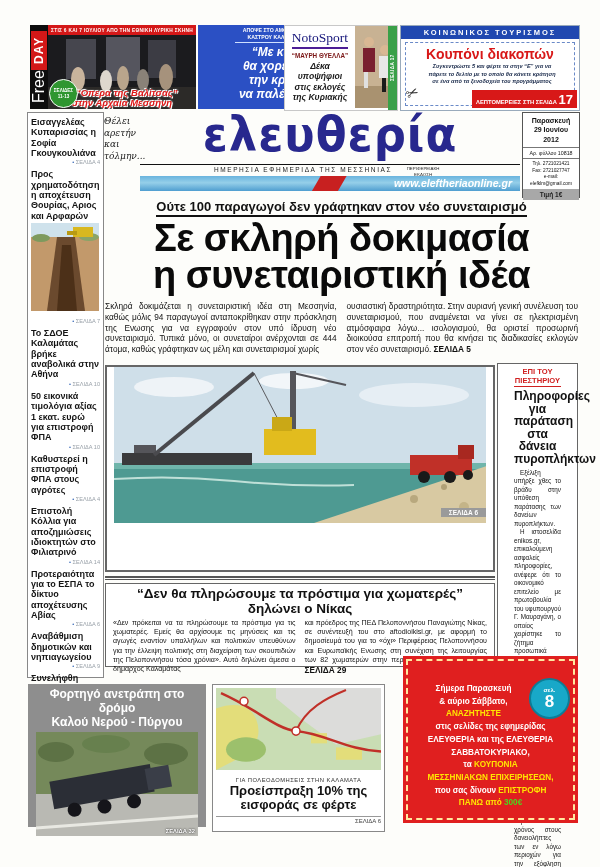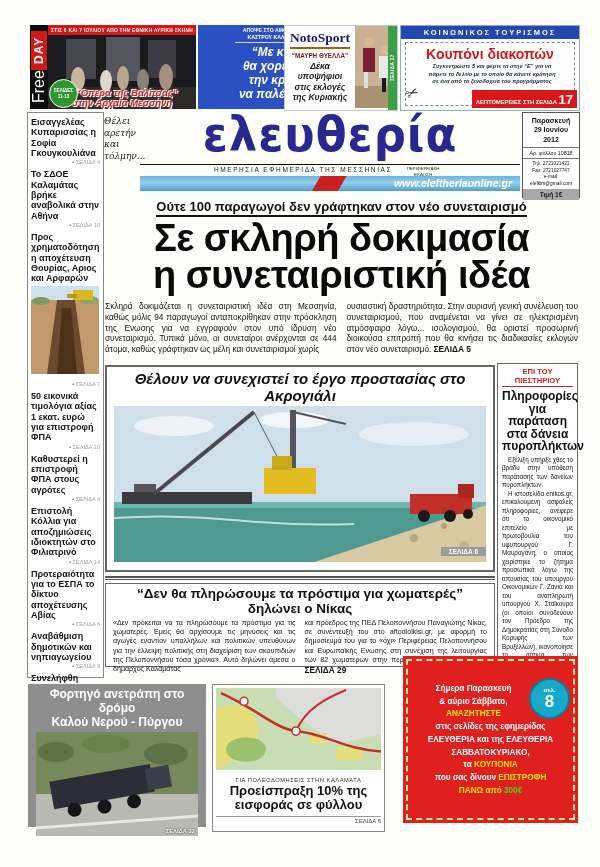--- a/index.html
+++ b/index.html
@@ -23,22 +23,22 @@
   .fd-badge{position:absolute;left:1px;bottom:1px;width:27px;height:27px;border-radius:50%;
             background:#2f9630;border:1px solid #fff;color:#fff;display:flex;flex-direction:column;
             align-items:center;justify-content:center;font-size:4.6px;font-weight:bold;line-height:1.2;}
 
   .ad-amphi{left:198px;top:25px;width:83px;height:84px;background:#2b50c4;color:#fff;text-align:center;padding-left:37px;}
   .amphi-header{font-size:5.2px;font-weight:bold;padding:2px 1px;border-bottom:1px solid #cfe0ff;line-height:1.25;}
   .amphi-quote{font-size:12px;font-weight:bold;font-style:italic;line-height:1.18;margin-top:2px;}
 
   .ad-noto{left:284px;top:25px;width:112px;height:84px;background:#fff;border:1px solid #c8c8c8;display:flex;}
   .noto-left{width:64px;padding:2px 3px;text-align:center;}
-  .noto-logo{font-family:"Liberation Serif",serif;font-weight:bold;font-size:13.5px;color:#15157a;
-             border-bottom:2px solid #a16207;display:inline-block;padding-bottom:1px;}
+  .noto-logo{font-family:"Liberation Serif",serif;font-weight:normal;font-size:13.5px;color:#15157a;
+             border-bottom:2px solid #4c1d95;display:inline-block;padding-bottom:1px;}
   .noto-line1{font-size:6.3px;font-weight:bold;color:#7a1515;margin-top:3px;}
   .noto-lines{font-size:8.6px;font-weight:bold;color:#1a1a1a;line-height:1.2;margin-top:2px;font-style:italic;}
   .noto-photo{position:relative;flex:1;overflow:hidden;}
   .noto-page{position:absolute;right:0;top:0;bottom:0;width:9px;background:#3aa048;color:#fff;
              writing-mode:vertical-rl;transform:rotate(180deg);display:flex;align-items:center;justify-content:center;
              font-size:4.6px;font-weight:bold;letter-spacing:.4px;}
 
   .ad-tourism{left:400px;top:25px;width:178px;height:84px;background:#fff;border:1px solid #9ab;}
   .tour-header{height:13px;background:#2048b0;color:#fff;font-size:7.5px;font-weight:bold;letter-spacing:2px;
                display:flex;align-items:center;justify-content:center;}
@@ -99,21 +99,21 @@
 
   
   .nikas{left:105px;top:583px;width:390px;height:84px;border:1.5px solid #666;background:#fff;
          box-sizing:border-box;padding:2px 7px;}
   .nikas-headline{font-size:13.5px;font-weight:bold;text-align:center;}
   .nikas-body{display:flex;gap:9px;margin-top:3px;text-align:justify;}
   .nikas-col{flex:1;font-size:7.1px;line-height:1.3;}
 
   
   .press{left:497px;top:363px;width:81px;height:341px;border:1.5px solid #666;background:#fff;
-         box-sizing:border-box;padding:3px 4px;}
+         box-sizing:border-box;padding:3px 16px;}
   .press-header{color:#d02020;font-size:7.6px;font-weight:bold;text-align:center;
                 border-bottom:1px solid #d02020;padding-bottom:1px;}
   .press-headline{font-size:12px;font-weight:bold;text-align:center;line-height:1.05;margin:3px 0;}
   .press-body{font-size:6.3px;line-height:1.35;text-align:justify;}
   .press-body p{margin:0;text-indent:6px;}
 
   
   .truckbox{left:28px;top:684px;width:178px;height:143px;background:#8e8e8e;box-sizing:border-box;padding:4px 8px;}
   .truck-headline{color:#fff;font-size:12px;font-weight:bold;text-align:center;line-height:1.15;}
   .truck-photo{position:relative;margin-top:3px;height:104px;overflow:hidden;}
@@ -260,40 +260,40 @@
   </div>
 
   <div class="abs sidebar">
 
     <div class="sb-item">
       <div class="sb-text">Εισαγγελέας Κυπαρισσίας η Σοφία Γκουγκουλιάνα</div>
       <div class="sb-ref"><span class="sb-dot">•</span> <span>ΣΕΛΙΔΑ 4</span></div>
     </div>
 
     <div class="sb-item">
-      <div class="sb-text">Το ΣΔΟΕ Καλαμάτας βρήκε αναβολικά στην Αθήνα</div>
-      <div class="sb-ref"><span class="sb-dot">•</span> <span>ΣΕΛΙΔΑ 10</span></div>
-    </div>
-
-    <div class="sb-item">
       <div class="sb-text">Προς χρηματοδότηση η αποχέτευση Θουρίας, Αριος και Αρφαρών</div>
       <svg class="sb-photo" viewBox="0 0 68 88" preserveAspectRatio="none">
         <rect width="68" height="88" fill="#c2996b"></rect>
         <rect x="0" y="0" width="68" height="14" fill="#cfe2ec"></rect>
         <ellipse cx="10" cy="15" rx="9" ry="4" fill="#7d9a5e"></ellipse>
         <ellipse cx="58" cy="14" rx="10" ry="4" fill="#8aa468"></ellipse>
         <polygon points="26,14 44,14 54,88 16,88" fill="#6b4a2e"></polygon>
         <polygon points="31,22 40,22 46,88 26,88" fill="#4c3018"></polygon>
         <rect x="42" y="4" width="20" height="10" fill="#d8b820"></rect>
         <rect x="36" y="8" width="10" height="4" fill="#b89a14"></rect>
       </svg>
       <div class="sb-ref"><span class="sb-dot">•</span> <span>ΣΕΛΙΔΑ 7</span></div>
     </div>
 
     <div class="sb-item">
+      <div class="sb-text">Το ΣΔΟΕ Καλαμάτας βρήκε αναβολικά στην Αθήνα</div>
+      <div class="sb-ref"><span class="sb-dot">•</span> <span>ΣΕΛΙΔΑ 10</span></div>
+    </div>
+
+    <div class="sb-item">
       <div class="sb-text">50 εικονικά τιμολόγια αξίας 1 εκατ. ευρώ για επιστροφή ΦΠΑ</div>
       <div class="sb-ref"><span class="sb-dot">•</span> <span>ΣΕΛΙΔΑ 10</span></div>
     </div>
 
     <div class="sb-item">
       <div class="sb-text">Καθυστερεί η επιστροφή ΦΠΑ στους αγρότες</div>
       <div class="sb-ref"><span class="sb-dot">•</span> <span>ΣΕΛΙΔΑ 4</span></div>
     </div>
 
     <div class="sb-item">
@@ -312,21 +312,20 @@
     </div>
 
     <div class="sb-item">
       <div class="sb-text">Συνελήφθη 53χρονος με χασίς στη Μικρομάνη</div>
       <div class="sb-ref"><span class="sb-dot">•</span> <span>ΣΕΛΙΔΑ 14</span></div>
     </div>
 
   </div>
 
   <div class="abs feature">
-    <div class="feat-headline">Θέλουν να συνεχιστεί το έργο προστασίας στο Ακρογιάλι</div>
     <div class="feat-photo">
       <svg width="376" height="156" viewBox="0 0 376 156" preserveAspectRatio="none">
         <rect width="376" height="100" fill="#cfdfe9"></rect>
         <ellipse cx="60" cy="20" rx="40" ry="10" fill="#eef3f7"></ellipse>
         <ellipse cx="300" cy="28" rx="55" ry="12" fill="#e6eef4"></ellipse>
         <ellipse cx="180" cy="14" rx="35" ry="8" fill="#f2f6f9"></ellipse>
         <rect y="96" width="376" height="60" fill="#4e9a92"></rect>
         <rect y="96" width="376" height="6" fill="#6fb5ab"></rect>
         <polygon points="200,156 376,98 376,156" fill="#d8c9a2"></polygon>
         <circle cx="300" cy="132" r="4" fill="#b8a87e"></circle>
@@ -405,37 +404,38 @@
       <rect x="95" y="44" width="16" height="10" fill="#e3dd7a"></rect>
       <ellipse cx="30" cy="60" rx="20" ry="12" fill="#9cc06c"></ellipse>
       <path d="M5,5 C40,20 60,40 80,42 C110,45 130,60 165,62" stroke="#c03028" stroke-width="2.5" fill="none"></path>
       <path d="M80,42 C90,20 110,10 130,2" stroke="#c03028" stroke-width="2" fill="none"></path>
       <circle cx="80" cy="42" r="4" fill="#fff" stroke="#c03028" stroke-width="1.5"></circle>
       <circle cx="28" cy="13" r="4" fill="#fff" stroke="#c03028" stroke-width="1.5"></circle>
     </svg>
     <div class="map-kicker">ΓΙΑ ΠΟΛΕΟΔΟΜΗΣΕΙΣ ΣΤΗΝ ΚΑΛΑΜΑΤΑ</div>
     <div class="map-headline">
       <div>Προείσπραξη 10% της</div>
-      <div>εισφοράς σε φύλλου</div>
+      <div>εισφοράς σε φέρτε</div>
     </div>
     <div class="map-page">ΣΕΛΙΔΑ 6</div>
   </div>
 
   <div class="abs offers">
     <div class="offers-inner"></div>
     <div class="offers-badge">
       <span class="b-label">σελ.</span>
       <span class="b-num">8</span>
     </div>
     <div class="offers-text">
       <div class="ow l12">Σήμερα Παρασκευή</div>
       <div class="ow l12">&amp; αύριο Σάββατο,</div>
       <div class="oy l12">ΑΝΑΖΗΤΗΣΤΕ</div>
       <div class="ow">στις σελίδες της εφημερίδας</div>
       <div class="ow">ΕΛΕΥΘΕΡΙΑ και της ΕΛΕΥΘΕΡΙΑ</div>
       <div class="ow">ΣΑΒΒΑΤΟΚΥΡΙΑΚΟ,</div>
       <div><span class="ow">τα </span><span class="oy">ΚΟΥΠΟΝΙΑ</span></div>
+      <div class="oy">ΜΕΣΣΗΝΙΑΚΩΝ ΕΠΙΧΕΙΡΗΣΕΩΝ,</div>
       <div><span class="ow">που σας δίνουν </span><span class="oy">ΕΠΙΣΤΡΟΦΗ</span></div>
       <div><span class="oy">ΠΑΝΩ από </span><span class="og">300€</span></div>
     </div>
   </div>
 
 </div>
 
 </body></html>

